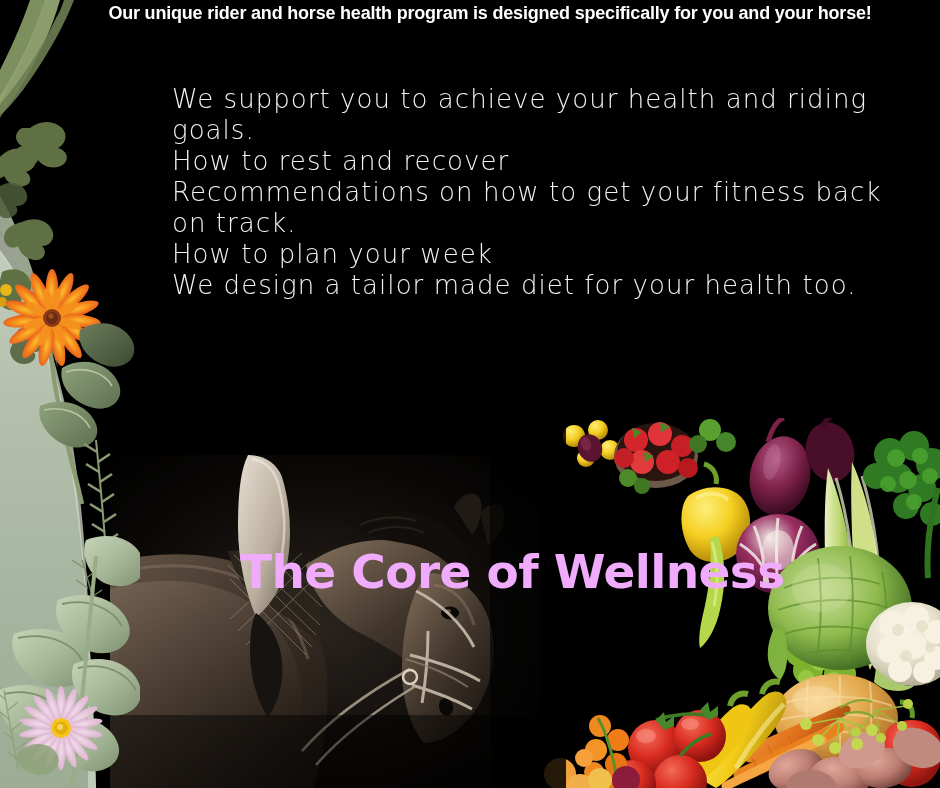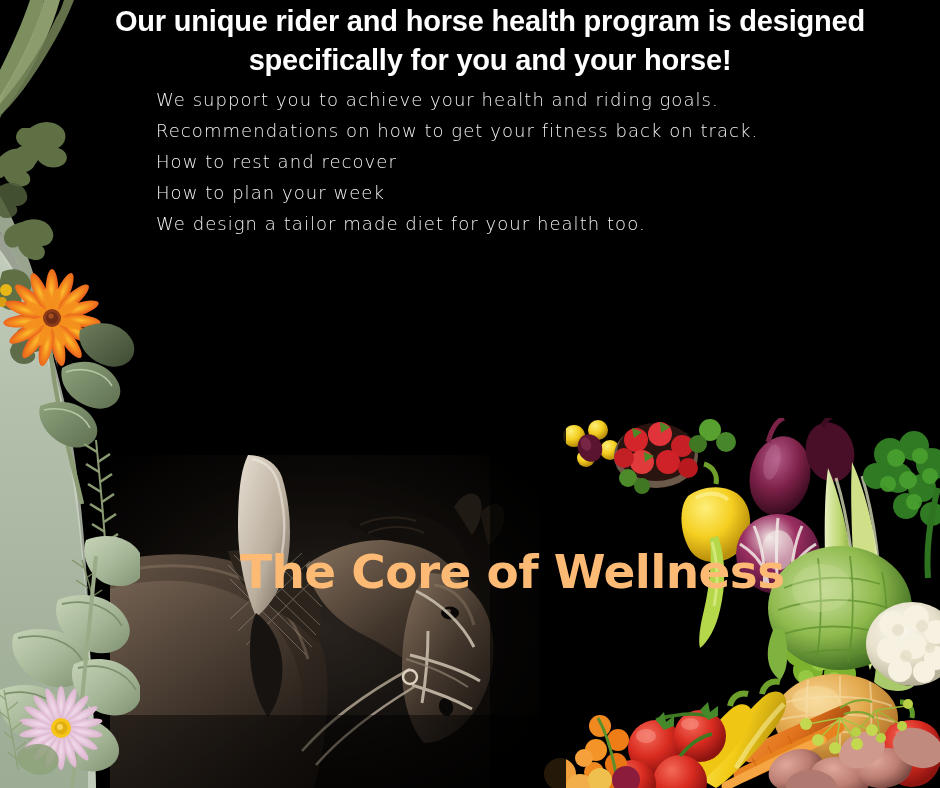--- a/index.html
+++ b/index.html
@@ -47,45 +47,45 @@
   }
 
   
   .headline {
     position:absolute;
     left:90px; top:2px;
     width:800px;
     z-index:10;
     text-align:center;
     color:#ffffff;
-    font-size:29px;
+    font-size:18px;
     font-weight:bold;
     line-height:1.33;
     letter-spacing:-0.2px;
     font-family:"Liberation Sans", sans-serif;
   }
   .body-block {
     position:absolute;
-    left:156px; top:84px;
+    left:172px; top:84px;
     width:752px;
     z-index:10;
     color:#f2f2f2;
-    font-size:18px;
+    font-size:26px;
     line-height:31px;
     letter-spacing:1.05px;
     font-family:"DejaVu Sans", sans-serif;
     font-weight:300;
   }
   .body-block .line { white-space:normal; }
 
   .wellness-title {
     position:absolute;
     left:240px; top:548px;
     z-index:10;
-    color:#fdba74;
+    color:#f0abfc;
     font-size:47px;
     font-weight:bold;
     letter-spacing:-0.6px;
     line-height:1;
     font-family:"DejaVu Sans", sans-serif;
   }
 </style>
 </head>
 <body>
 
@@ -755,21 +755,21 @@
       </g>
 
       <rect x="0" y="0" width="26" height="370" fill="#000" opacity="0.85"></rect>
     </svg>
   </div>
 
   <div class="headline">Our unique rider and horse health program is designed specifically for you and your horse!</div>
 
   <div class="body-block">
     <div class="line">We support you to achieve your health and riding goals.</div>
+    <div class="line">How to rest and recover</div>
     <div class="line">Recommendations on how to get your fitness back on track.</div>
-    <div class="line">How to rest and recover</div>
     <div class="line">How to plan your week</div>
     <div class="line">We design a tailor made diet for your health too.</div>
   </div>
 
   <div class="wellness-title">The Core of Wellness</div>
 
 </div>
 
 </body></html>

